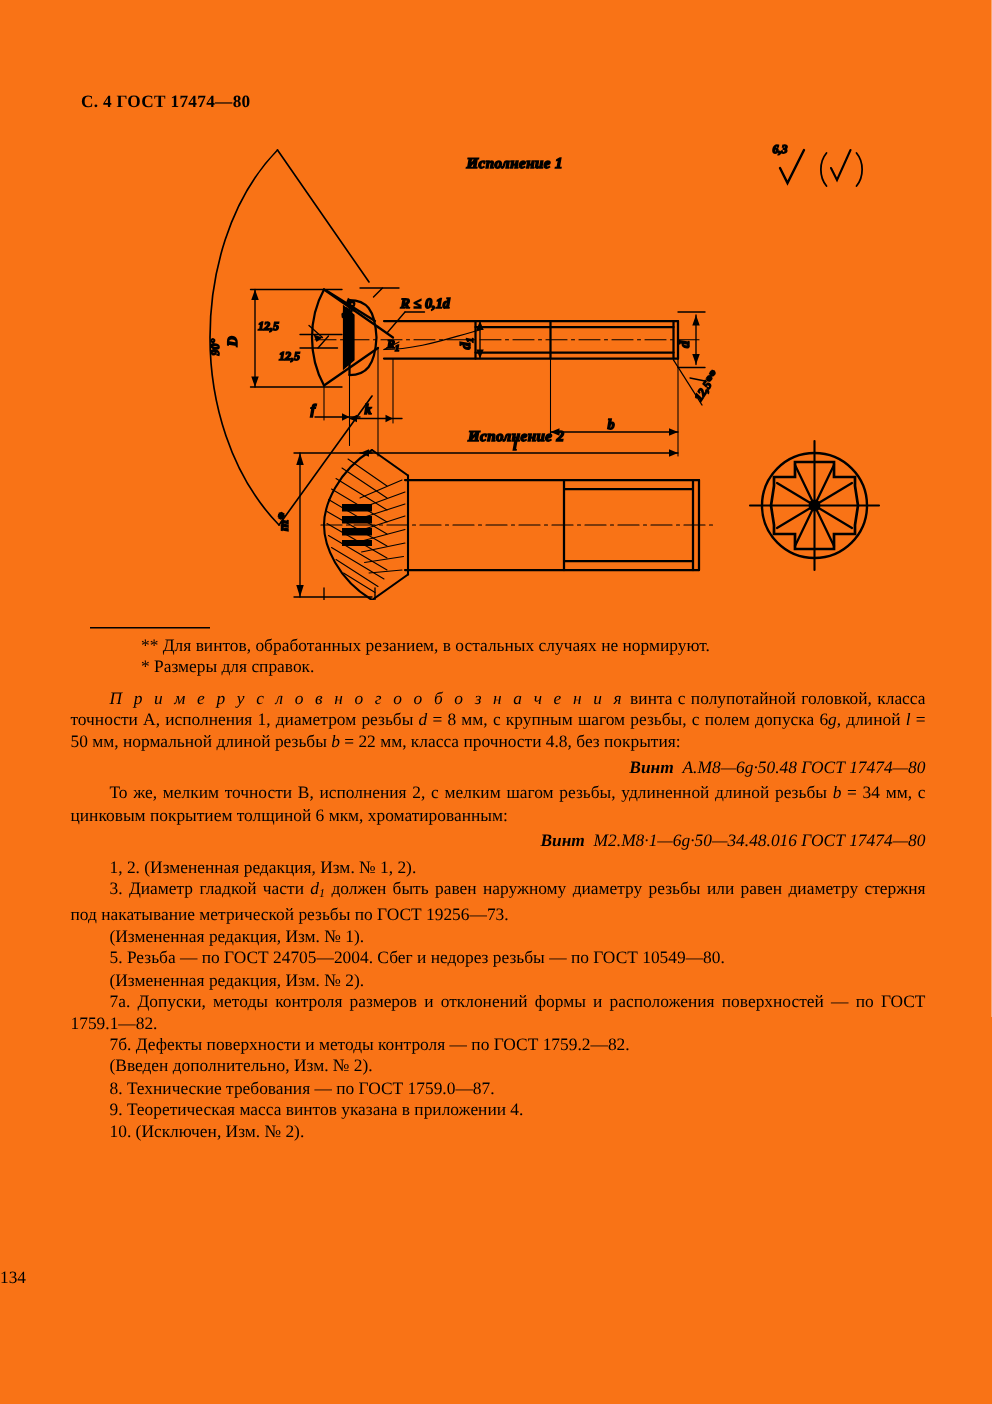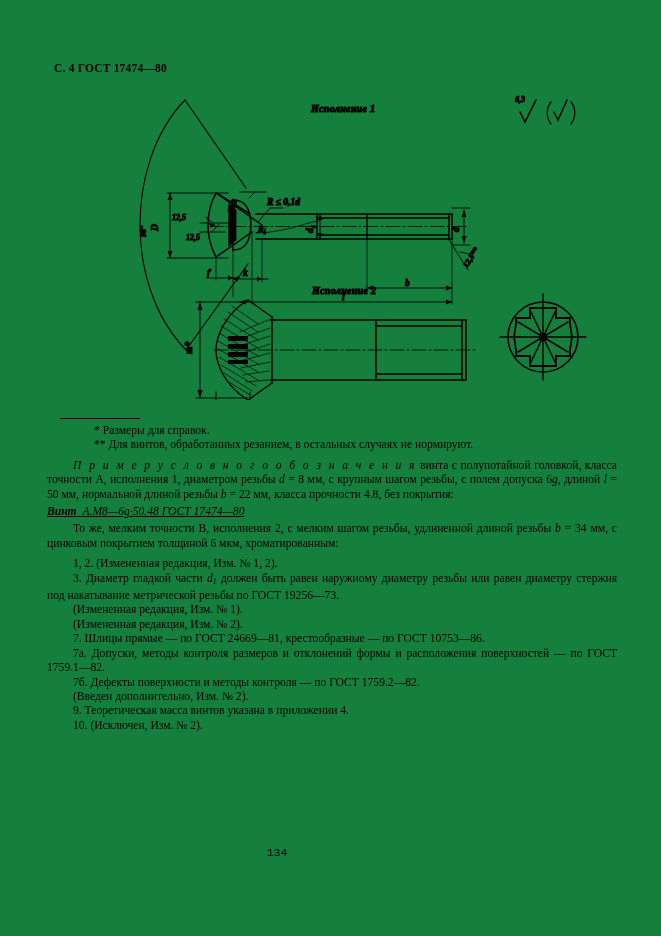--- a/index.html
+++ b/index.html
@@ -12,21 +12,21 @@
     height: 936px;
     position: relative;
     font-family: "Liberation Serif", serif;
     color: #000000;
     overflow: hidden;
   }
 
   .page {
     position: absolute;
     inset: 0;
-    background: #15803d;
+    background: #f97316;
   }
 
   
   .page-header {
     position: absolute;
     top: 62px;
     left: 54px;
     font-size: 11.5px;
     font-weight: bold;
     letter-spacing: 0.2px;
@@ -71,42 +71,39 @@
   .gap-sm { height: 6px; }
   .gap-xs { height: 3px; }
 
   .indent { text-indent: 26px; }
   .spaced {
     letter-spacing: 2.1px;
     font-weight: normal;
     font-style: italic;
   }
   .center {
-    text-align: left;
+    text-align: right;
     font-style: italic;
     font-weight: bold;
-    text-decoration: underline;
   }
   .center .reg { font-weight: normal; }
   b, .b { font-weight: normal; }
   i, .i { font-style: italic; }
   .sub {
     font-size: 8px;
     vertical-align: -2px;
   }
 
   
   .page-number {
     position: absolute;
     top: 846px;
     left: 0;
     width: 554px;
-    text-align: center;
     font-size: 11.5px;
-    font-family: Liberation Mono, monospace;
   }
 
   
   .dtxt {
     font-family: "Liberation Serif", serif;
     font-style: italic;
     font-weight: bold;
     font-size: 9.5px;
     fill: #000;
   }
@@ -397,60 +394,62 @@
         </g>
 
       </g>
     </svg>
   </div>
 
   <div class="rule"></div>
 
   <div class="textblock">
 
+    <p class="fn">** Для винтов, обработанных резанием, в остальных случаях не нормируют.</p>
     <p class="fn">* Размеры для справок.</p>
-    <p class="fn">** Для винтов, обработанных резанием, в остальных случаях не нормируют.</p>
 
     <div class="gap-sm"></div>
 
     <p class="indent"><span class="spaced">П р и м е р   у с л о в н о г о   о б о з н а ч е н и я</span><span> винта  с полупотайной головкой, класса точности А, исполнения 1,  диаметром  резьбы </span><i>d</i><span> = 8 мм,  с крупным  шагом резьбы,  с  полем допуска 6</span><i>g</i><span>, длиной </span><i>l</i><span> = 50 мм, нормальной длиной резьбы </span><i>b</i><span> = 22 мм, класса прочности 4.8, без покрытия:</span></p>
 
     <div class="gap-xs"></div>
 
     <p class="center"><span>Винт</span>&nbsp; <span class="reg">А.М8—6g·50.48  ГОСТ  17474—80</span></p>
 
     <div class="gap-xs"></div>
 
     <p class="indent"><span>То же, мелким точности В, исполнения 2, с мелким шагом резьбы, удлиненной  длиной  резьбы </span><i>b</i><span> = 34 мм, с цинковым покрытием толщиной 6 мкм, хроматированным:</span></p>
 
     <div class="gap-xs"></div>
 
+    <p class="center"><span>Винт</span>&nbsp; <span class="reg">М2.М8·1—6g·50—34.48.016  ГОСТ  17474—80</span></p>
 
     <div class="gap-xs"></div>
 
     <p class="indent"><span>1, 2. </span><b>(Измененная редакция, Изм. № 1, 2).</b></p>
 
     <p class="indent"><span>3. </span><span>Диаметр гладкой части </span><i>d</i><i class="sub">1</i><span>  должен быть равен наружному диаметру резьбы или равен диаметру стержня под накатывание метрической резьбы по ГОСТ 19256—73.</span></p>
 
     <p class="indent"><b>(Измененная редакция, Изм. № 1).</b></p>
 
 
+    <p class="indent"><span>5. </span><span>Резьба — по ГОСТ 24705—2004. Сбег и недорез резьбы — по ГОСТ 10549—80.</span></p>
 
     <p class="indent"><b>(Измененная редакция, Изм. № 2).</b></p>
 
 
-    <p class="indent"><span>7. </span><span>Шлицы прямые —  по ГОСТ 24669—81, крестообразные — по ГОСТ 10753—86.</span></p>
 
     <p class="indent"><span>7а. </span><span>Допуски, методы контроля размеров и отклонений формы и расположения поверхностей — по ГОСТ 1759.1—82.</span></p>
 
 
     <p class="indent"><span>7б. </span><span>Дефекты поверхности и методы контроля — по ГОСТ 1759.2—82.</span></p>
 
     <p class="indent"><b>(Введен дополнительно, Изм. № 2).</b></p>
 
+    <p class="indent"><span>8. </span><span>Технические требования — по ГОСТ 1759.0—87.</span></p>
 
     <p class="indent"><span>9. </span><span>Теоретическая масса винтов указана в приложении 4.</span></p>
 
     <p class="indent"><span>10. </span><b>(Исключен, Изм.  № 2).</b></p>
 
   </div>
 
   <div class="page-number">134</div>
 
 </div>

